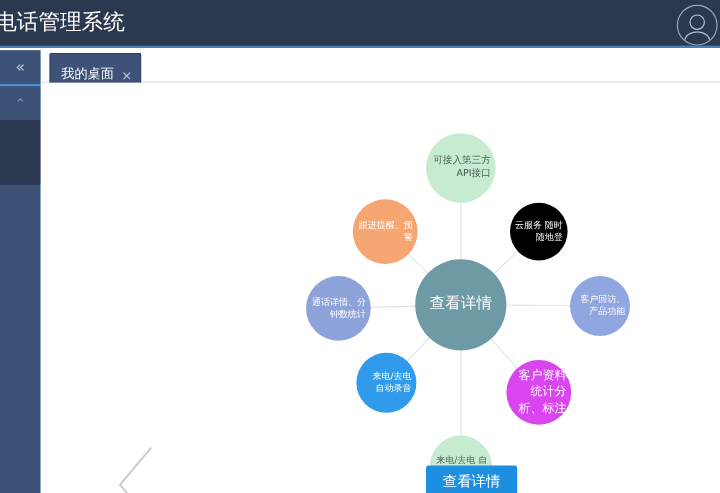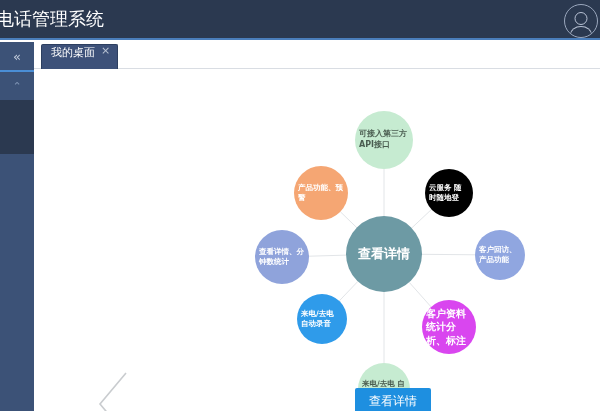--- a/index.html
+++ b/index.html
@@ -83,21 +83,21 @@
   .tabbar {
     position: relative;
     height: 27px;
     background: #ffffff;
     border-bottom: 1px solid #d9dde3;
     padding-left: 7px;
   }
   .tab {
     position: absolute; left: 7px; top: 2px;
     height: 25px;
-    display: flex; align-items: flex-start; gap: 6px;
+    display: flex; align-items: flex-end; gap: 6px;
     background: #3d5179;
     border: 1px solid #2d3f60;
     border-bottom: none;
     padding: 0 7px 0 9px;
     color: #ffffff;
     font-size: 11px;
     border-radius: 2px 2px 0 0;
   }
   .tab-close { color: #b9c3d4; font-size: 11px; line-height: 1; }
 
@@ -111,24 +111,23 @@
   .stage svg.links {
     position: absolute; left: 0; top: 0;
     width: 566px; height: 342px;
   }
   .node {
     position: absolute;
     border-radius: 50%;
     display: flex; flex-direction: column;
     align-items: center; justify-content: center;
     color: #ffffff;
-    text-align: left;
+    text-align: right;
     line-height: 1.35;
     padding: 4px;
-    font-weight: bold;
   }
   .node-label { display: block; }
 
   .prev-arrow {
     position: absolute;
     left: 60px; top: 300px;
     width: 40px; height: 70px;
     color: #c9cccf;
   }
 
@@ -204,24 +203,24 @@
           <div class="node" style="left: 388px; top: 231px; width: 54px; height: 54px; background: #d946ef; color: rgb(255, 255, 255); font-size: 10px;">
             <span class="node-label">客户资料统计分析、标注</span>
           </div>
           <div class="node" style="left: 324px; top: 294px; width: 52px; height: 52px; background: rgb(198, 235, 209); color: rgb(74, 92, 80); font-size: 7.5px;">
             <span class="node-label">来电/去电 自动弹屏</span>
           </div>
           <div class="node" style="left: 263px; top: 225px; width: 50px; height: 50px; background: rgb(47, 155, 234); color: rgb(255, 255, 255); font-size: 7.5px;">
             <span class="node-label">来电/去电 自动录音</span>
           </div>
           <div class="node" style="left: 221px; top: 161px; width: 54px; height: 54px; background: rgb(143, 163, 219); color: rgb(255, 255, 255); font-size: 7.5px;">
-            <span class="node-label">查看详情、分钟数统计</span>
+            <span class="node-label">通话详情、分钟数统计</span>
           </div>
           <div class="node" style="left: 260px; top: 97px; width: 54px; height: 54px; background: rgb(245, 166, 115); color: rgb(255, 255, 255); font-size: 7.5px;">
-            <span class="node-label">产品功能、预警</span>
+            <span class="node-label">跟进提醒、预警</span>
           </div>
           <div class="node" style="left: 312px; top: 147px; width: 76px; height: 76px; background: rgb(109, 154, 164); color: rgb(255, 255, 255); font-size: 13px;">
             <span class="node-label">查看详情</span>
           </div>
         </div>
 
       <svg class="prev-arrow" viewBox="0 0 40 70">
         <polyline points="32,4 6,35 32,66" fill="none" stroke="#c9cccf" stroke-width="1.6"></polyline>
       </svg>
     </div>

